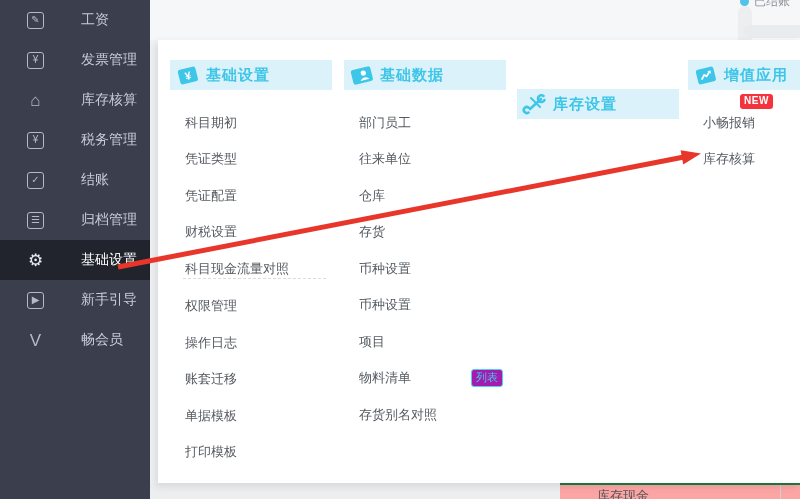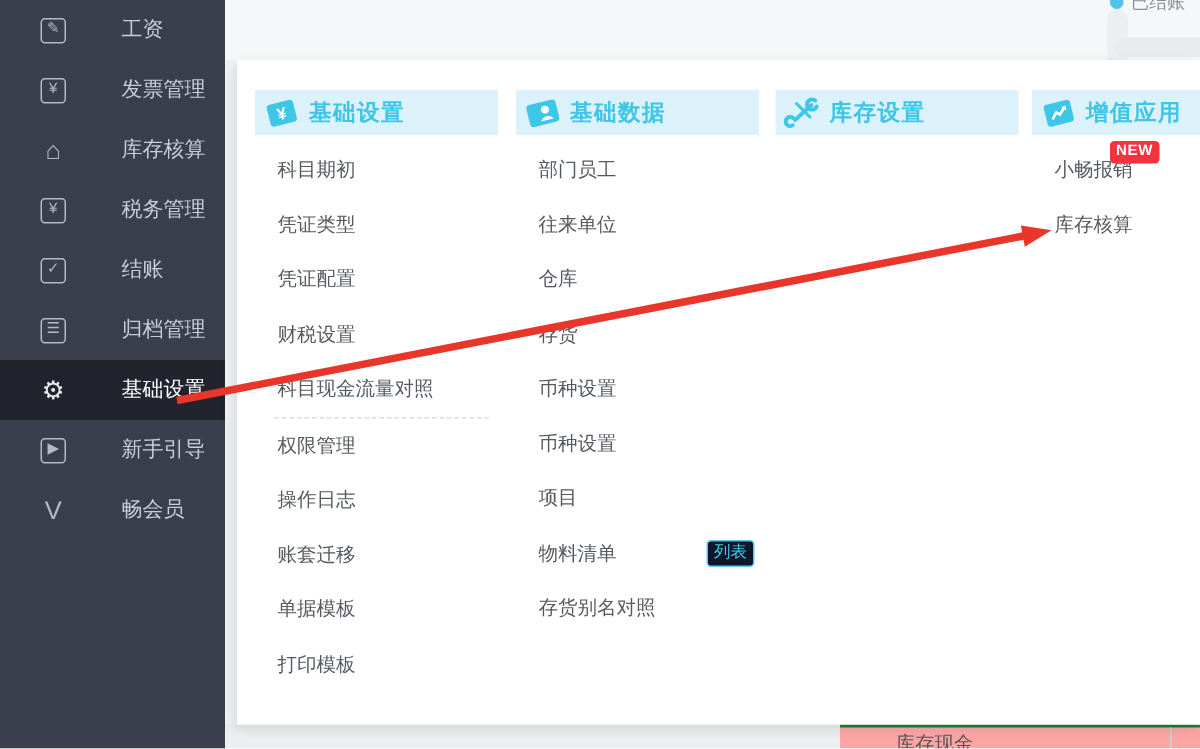--- a/index.html
+++ b/index.html
@@ -41,26 +41,26 @@
   
   .panel { position:absolute; left:158px; top:40px; width:642px; height:443px;
            background:#ffffff; box-shadow:-3px 3px 8px rgba(0,0,0,0.10); z-index:3; }
   .col { position:absolute; top:20px; }
   .col-header { height:30px; background:#dcf2fb; display:flex; align-items:center;
                 padding-left:4px; }
   .col-header-label { color:#3ec6e8; font-size:15px; font-weight:bold; margin-left:4px;
                       letter-spacing:1px; white-space:nowrap; }
   .hdr-icon { width:28px; height:27px; flex:0 0 auto; }
   .col-items { margin-top:5px; }
-  .menu-item { height:36.5px; display:flex; align-items:center; padding-left:15px;
+  .menu-item { height:36.5px; display:flex; align-items:flex-end; padding-left:15px;
                font-size:13px; color:#555a60; cursor:pointer; white-space:nowrap; }
   .col-divider { border-top:1px dashed #dcdcdc; margin:0 6px 0 13px; }
   .badge-list { display:inline-block; margin-left:60px; border:1px solid #56cdea;
                 color:#45c8e8; font-size:11px; line-height:1; padding:2px 4px 3px;
-                border-radius:3px; background:#0f172a; }
+                border-radius:3px; background:#a21caf; }
   .item-wrap { position:relative; }
   .badge-new { position:absolute; left:52px; top:-1px; background:#f4333f; color:#fff;
                font-size:10px; font-weight:bold; line-height:1; padding:2px 4px 3px;
                border-radius:3px; letter-spacing:.5px; }
 
   
   .arrow-overlay { position:absolute; left:0; top:0; width:800px; height:499px;
                    z-index:9; pointer-events:none; }
 </style>
 </head>
@@ -241,21 +241,21 @@
             <span class="badge-list">列表</span>
           </div>
         </div>
         <div class="item-wrap">
           <div class="menu-item">
             <span>存货别名对照</span>
           </div>
         </div>
       </div>
     </div>
-    <div class="col" style="left: 359px; width: 162px;">
+    <div class="col" style="left: 359px; width: 162px; margin-top: 29px;">
       <div class="col-header">
         <svg class="hdr-icon" viewBox="0 0 28 27">
           <g stroke="#3ec6e8" fill="none" stroke-width="2.6" stroke-linecap="round">
             <path d="M9 18 L20 8"></path>
             <path d="M22.5 5 a3.4 3.4 0 1 0 1 4"></path>
             <path d="M7.5 21.5 a3 3 0 1 1 0.2 -4.8"></path>
             <path d="M10 7 L19 16" stroke-width="2"></path>
           </g>
         </svg>
         <span class="col-header-label">库存设置</span>

